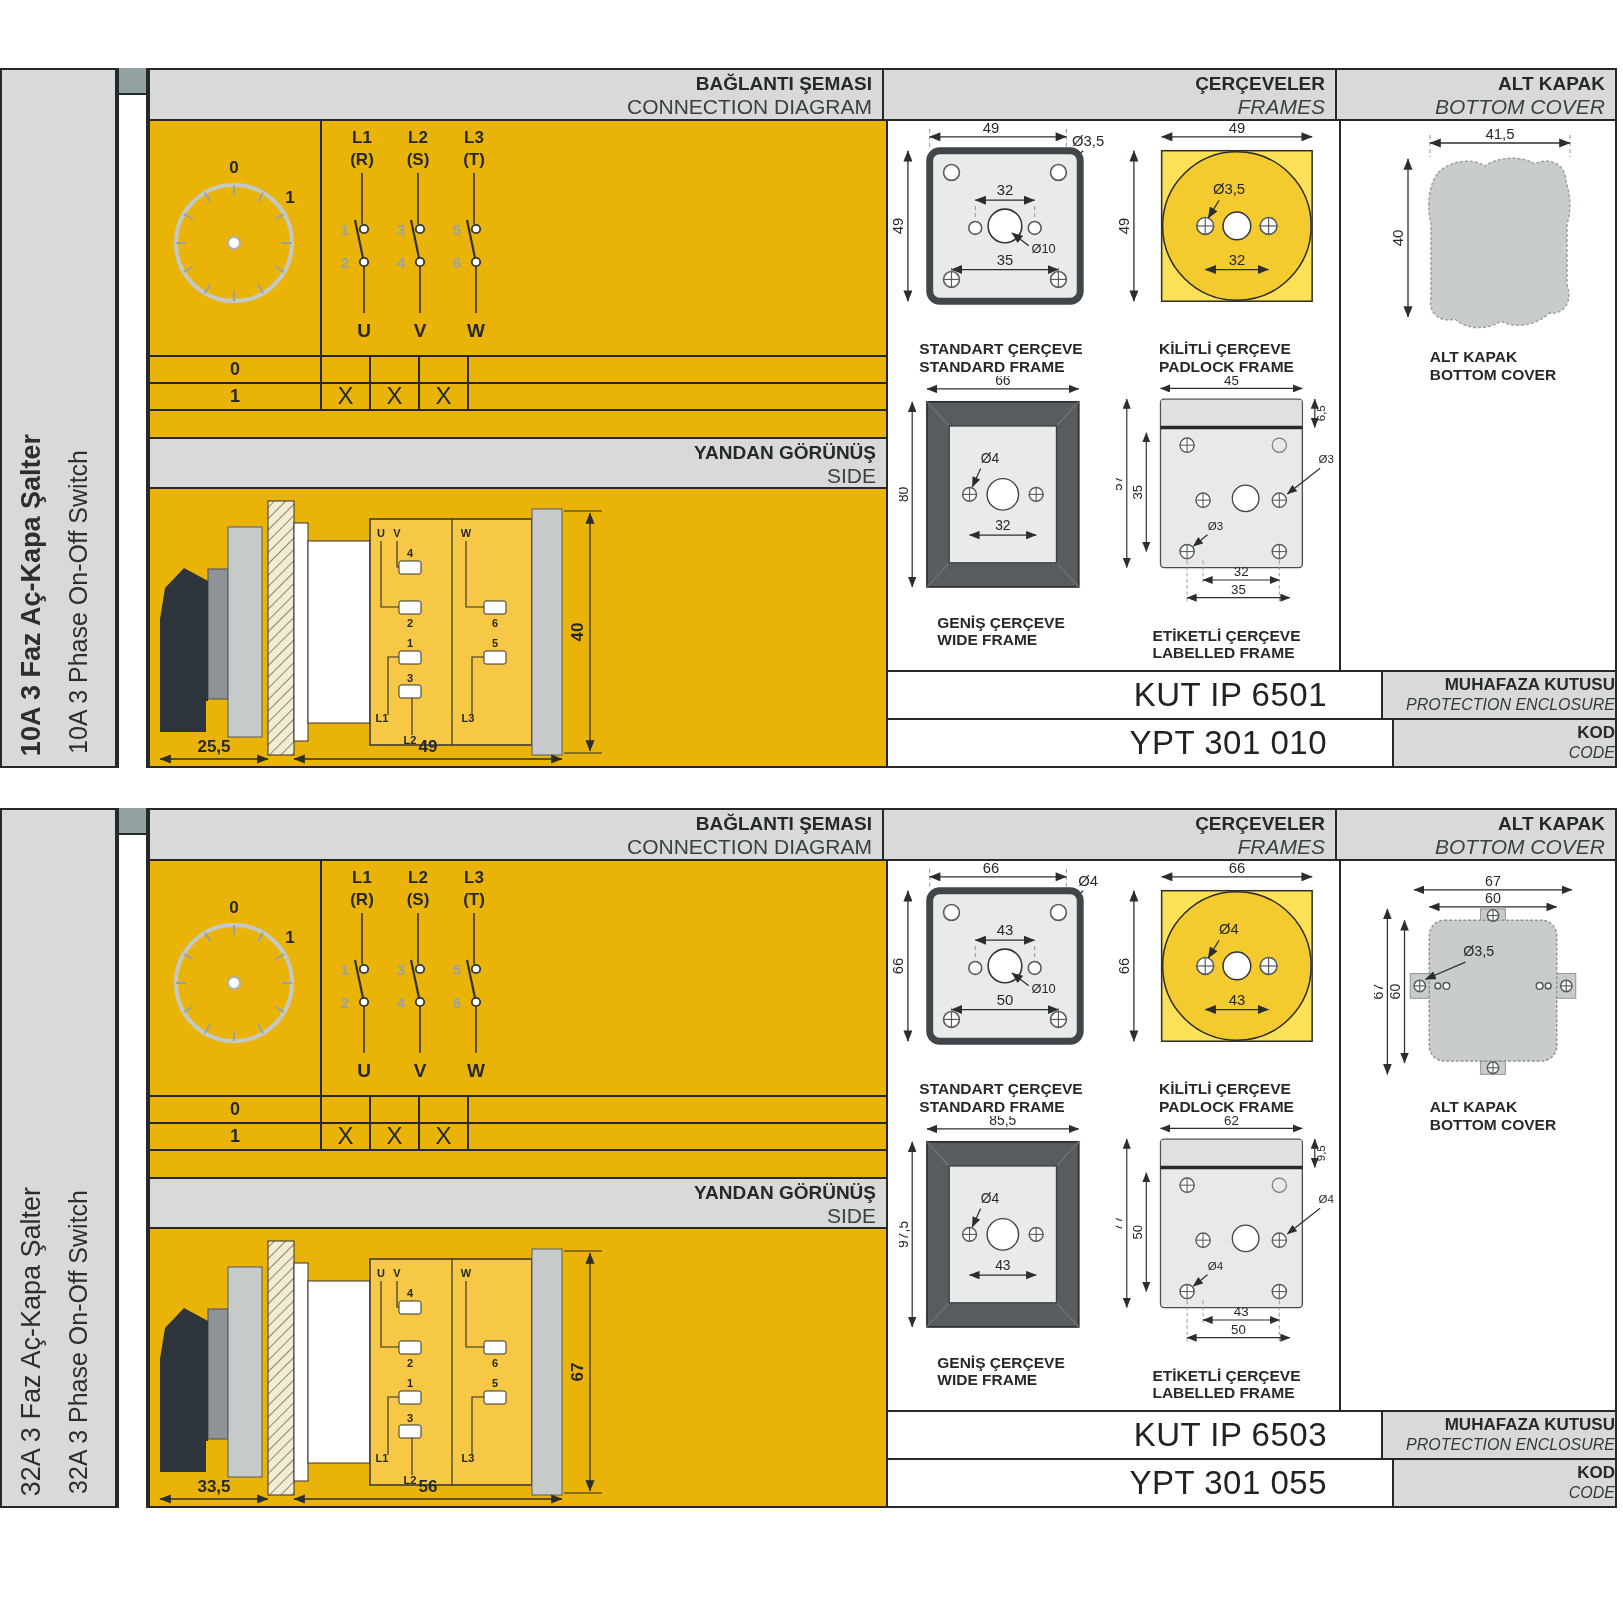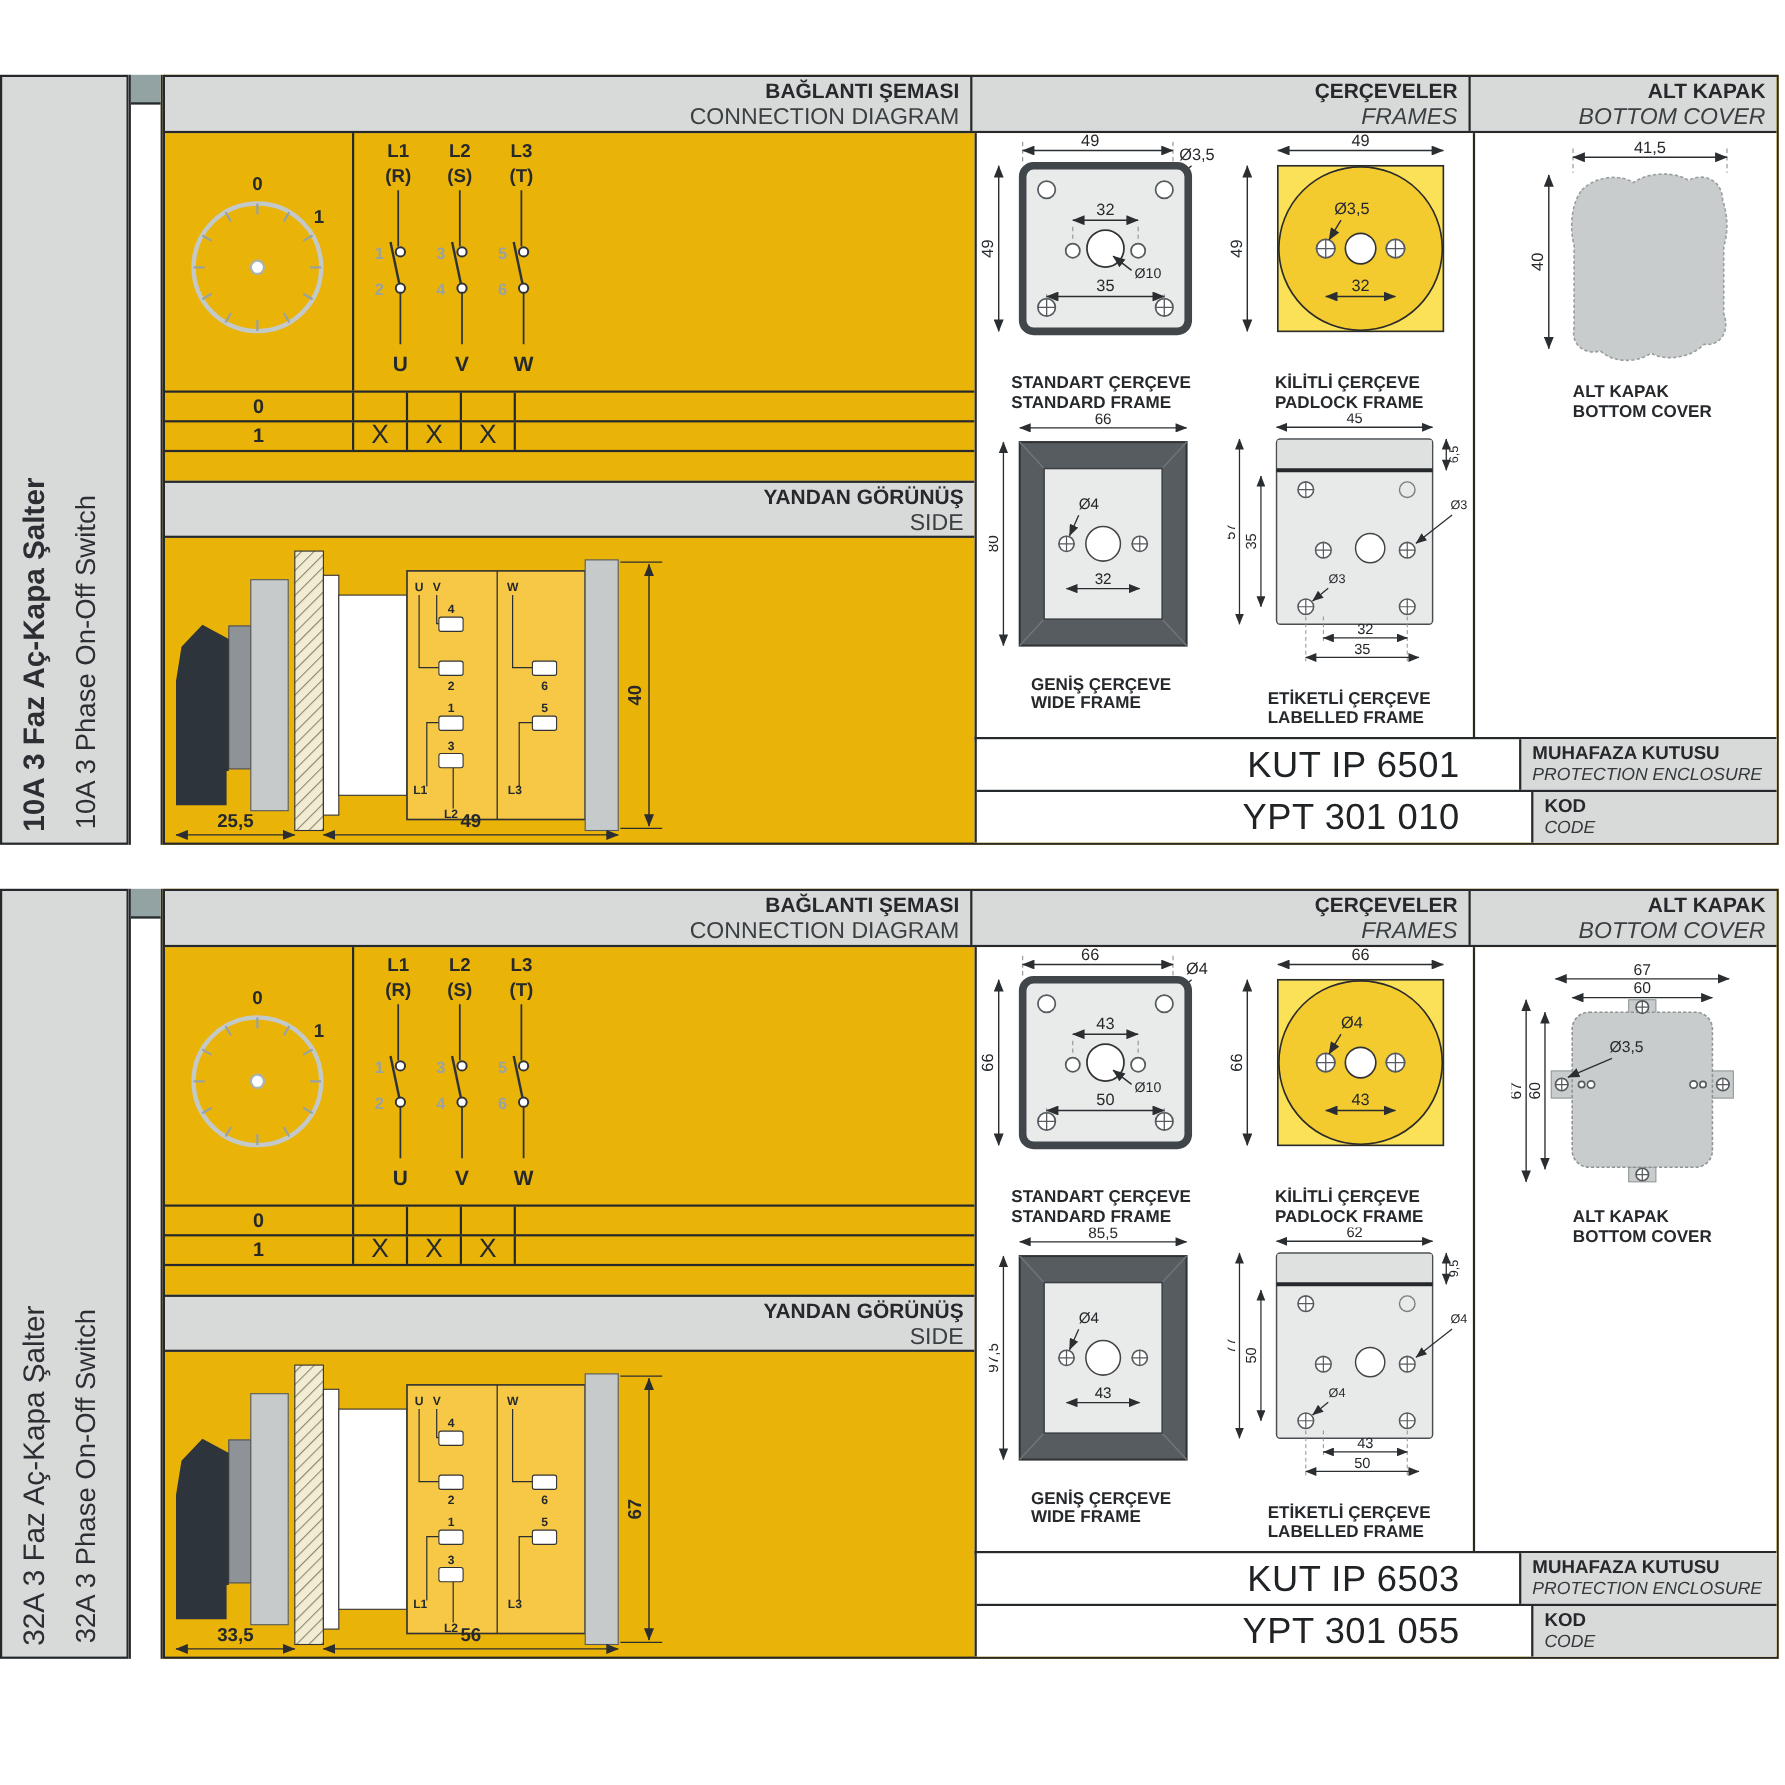--- a/index.html
+++ b/index.html
@@ -42,25 +42,25 @@
                text-align:right;padding:3px 10px 0 0;line-height:1.18;}
   .side-view{height:281px;}
   
   .frames-area{position:absolute;left:736px;top:51px;height:553px;width:453px;border-left:2px solid #26292c;background:#fff;}
   .frames-grid{display:grid;grid-template-columns:226px 225px;}
   .fig{display:flex;flex-direction:column;align-items:center;}
   .cap{font-weight:bold;font-size:15.5px;line-height:1.15;margin-top:16px;}
   .cover-area{position:absolute;left:1189px;top:51px;height:553px;right:0;border-left:2px solid #26292c;background:#fff;padding-left:30px;}
   .codes{position:absolute;left:736px;bottom:0;right:0;height:96px;border-left:2px solid #26292c;
          border-top:2px solid #26292c;display:flex;flex-direction:column;background:#fff;}
-  .code-row{flex:1;display:flex;}
+  .code-row{flex:1;display:flex;text-align:right;}
   .code-row + .code-row{border-top:2px solid #26292c;gap:11px;}
   .code-value{width:453px;display:flex;align-items:center;justify-content:flex-end;
               padding-right:14px;font-size:33px;letter-spacing:.5px;color:#202325;}
-  .code-label{flex:1;background:#d8dada;border-left:2px solid #26292c;padding:3px 10px 0 10px;line-height:1.2;margin-left:40px;}
+  .code-label{flex:1;background:#d8dada;border-left:2px solid #26292c;padding:3px 0 0 10px;line-height:1.2;margin-left:40px;}
   .cl-tr{font-weight:bold;font-size:17px;}
   .cl-en{font-style:italic;font-size:16px;color:#33383b;}
   
   svg text{font-family:"Liberation Sans", sans-serif;fill:#26292c;}
   .dimln{stroke:#2b2e31;stroke-width:1.3;fill:none;}
   .thin{stroke:#2b2e31;stroke-width:1.1;fill:none;}
   .ext{stroke:#8a9093;stroke-width:1;stroke-dasharray:4 3;fill:none;}
   .dimt{font-size:15px;text-anchor:middle;}
   .dimt13{font-size:13px;text-anchor:middle;}
   .bdimt{font-size:17px;font-weight:bold;text-anchor:middle;}

